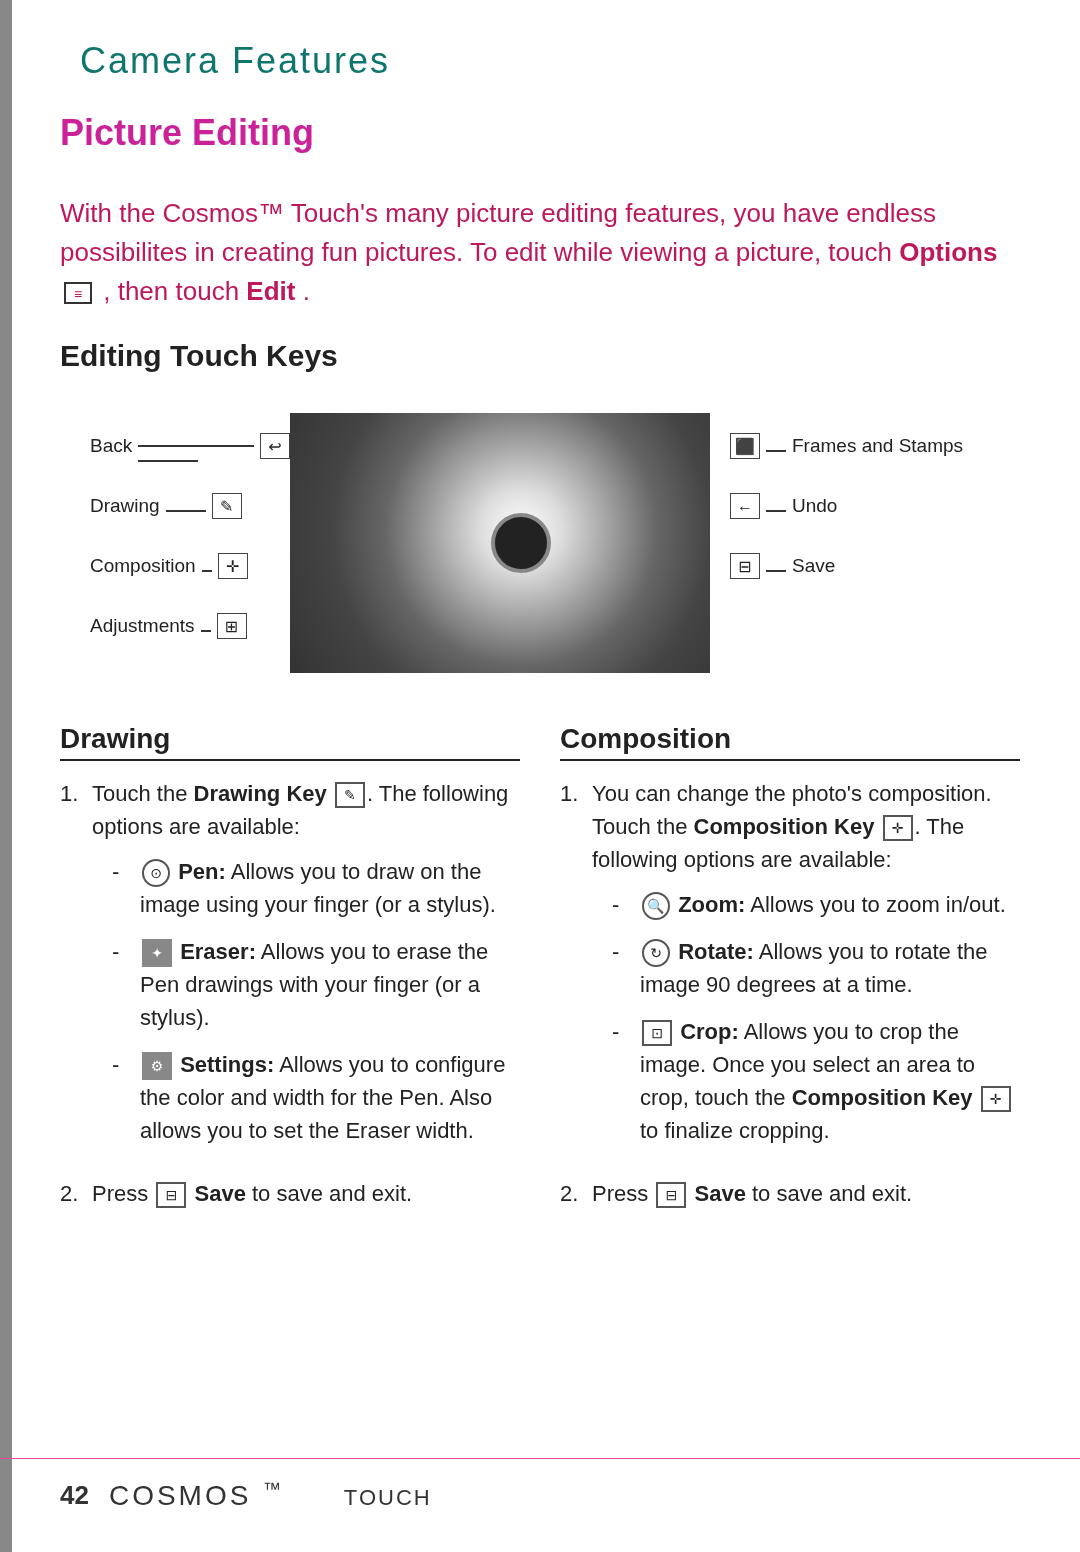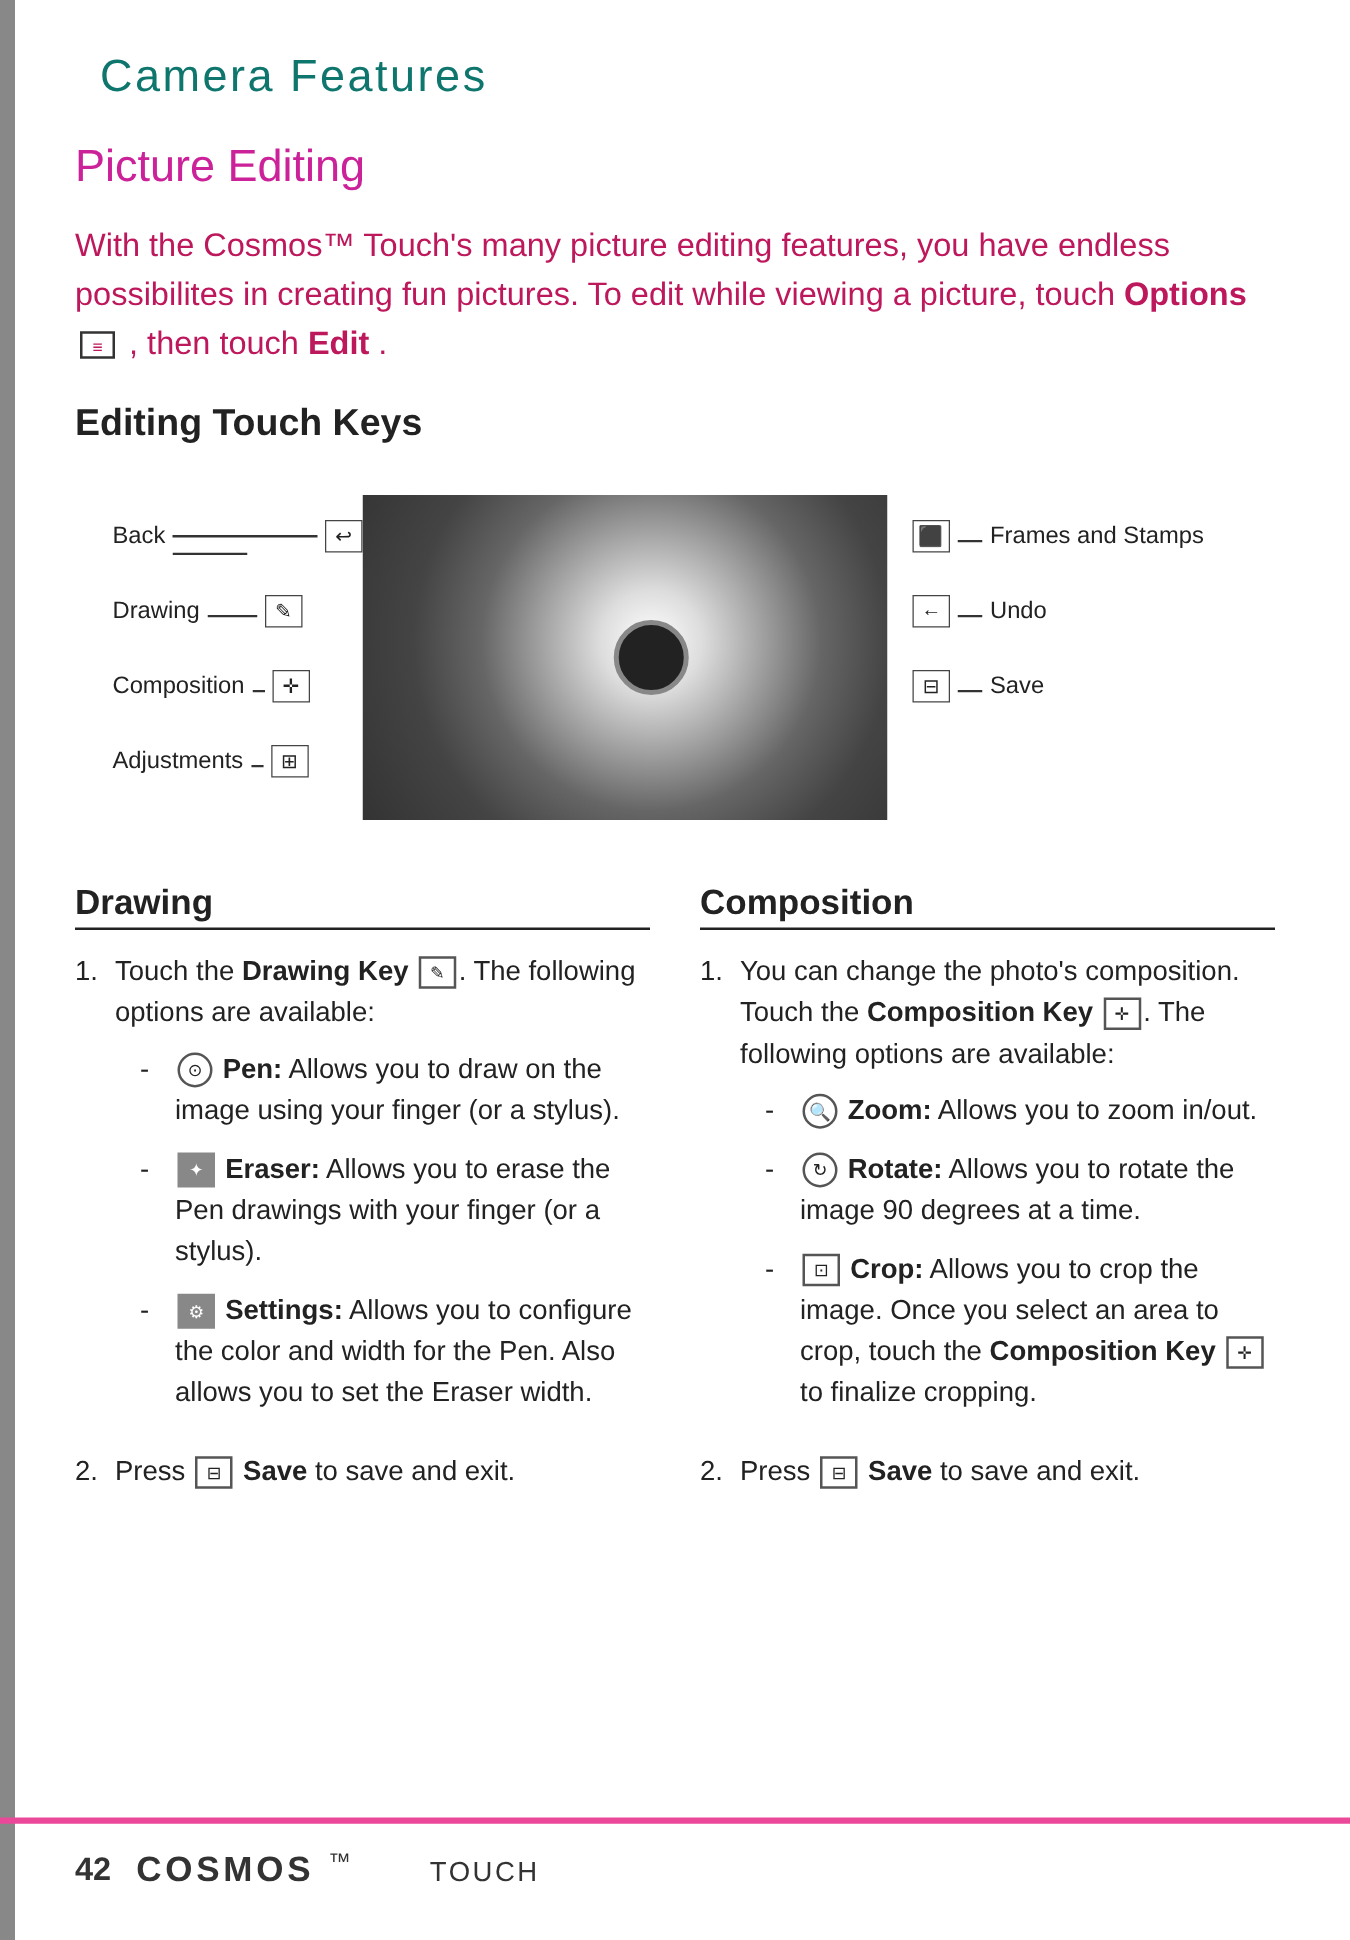--- a/index.html
+++ b/index.html
@@ -37,23 +37,23 @@
       font-size: 36px;
       font-weight: 300;
       color: #0f766e;
       letter-spacing: 2px;
       margin-left: 20px;
     }
 
     
     .section-title {
       font-size: 36px;
-      font-weight: normal;
+      font-weight: bold;
       color: #cc2299;
-      margin-bottom: 23px;
+      margin-bottom: 40px;
     }
 
     
     .intro-text {
       font-size: 26px;
       line-height: 1.5;
       color: #be185d;
       margin-bottom: 28px;
     }
     .intro-text .bold { font-weight: bold; }
@@ -213,40 +213,40 @@
       margin: 0 2px;
       color: #fff;
     }
 
     
     .page-footer {
       position: absolute;
       bottom: 40px;
       left: 0;
       right: 0;
-      border-top: 5px solid #ec4899;
+      border-top: 1px solid #ec4899;
       padding-top: 20px;
       display: flex;
       align-items: center;
       padding-left: 60px;
     }
     .footer-page-number {
       font-size: 26px;
       font-weight: bold;
       color: #333;
       margin-right: 20px;
     }
     .footer-brand {
       font-size: 26px;
       letter-spacing: 4px;
       color: #333;
     }
     .footer-brand .cosmos-text {
       font-size: 28px;
-      font-weight: 700;
+      font-weight: 400;
       letter-spacing: 3px;
       text-transform: uppercase;
     }
     .footer-brand .touch-text {
       font-size: 22px;
       letter-spacing: 2px;
       text-transform: uppercase;
       font-weight: normal;
       margin-left: 48px;
     }

